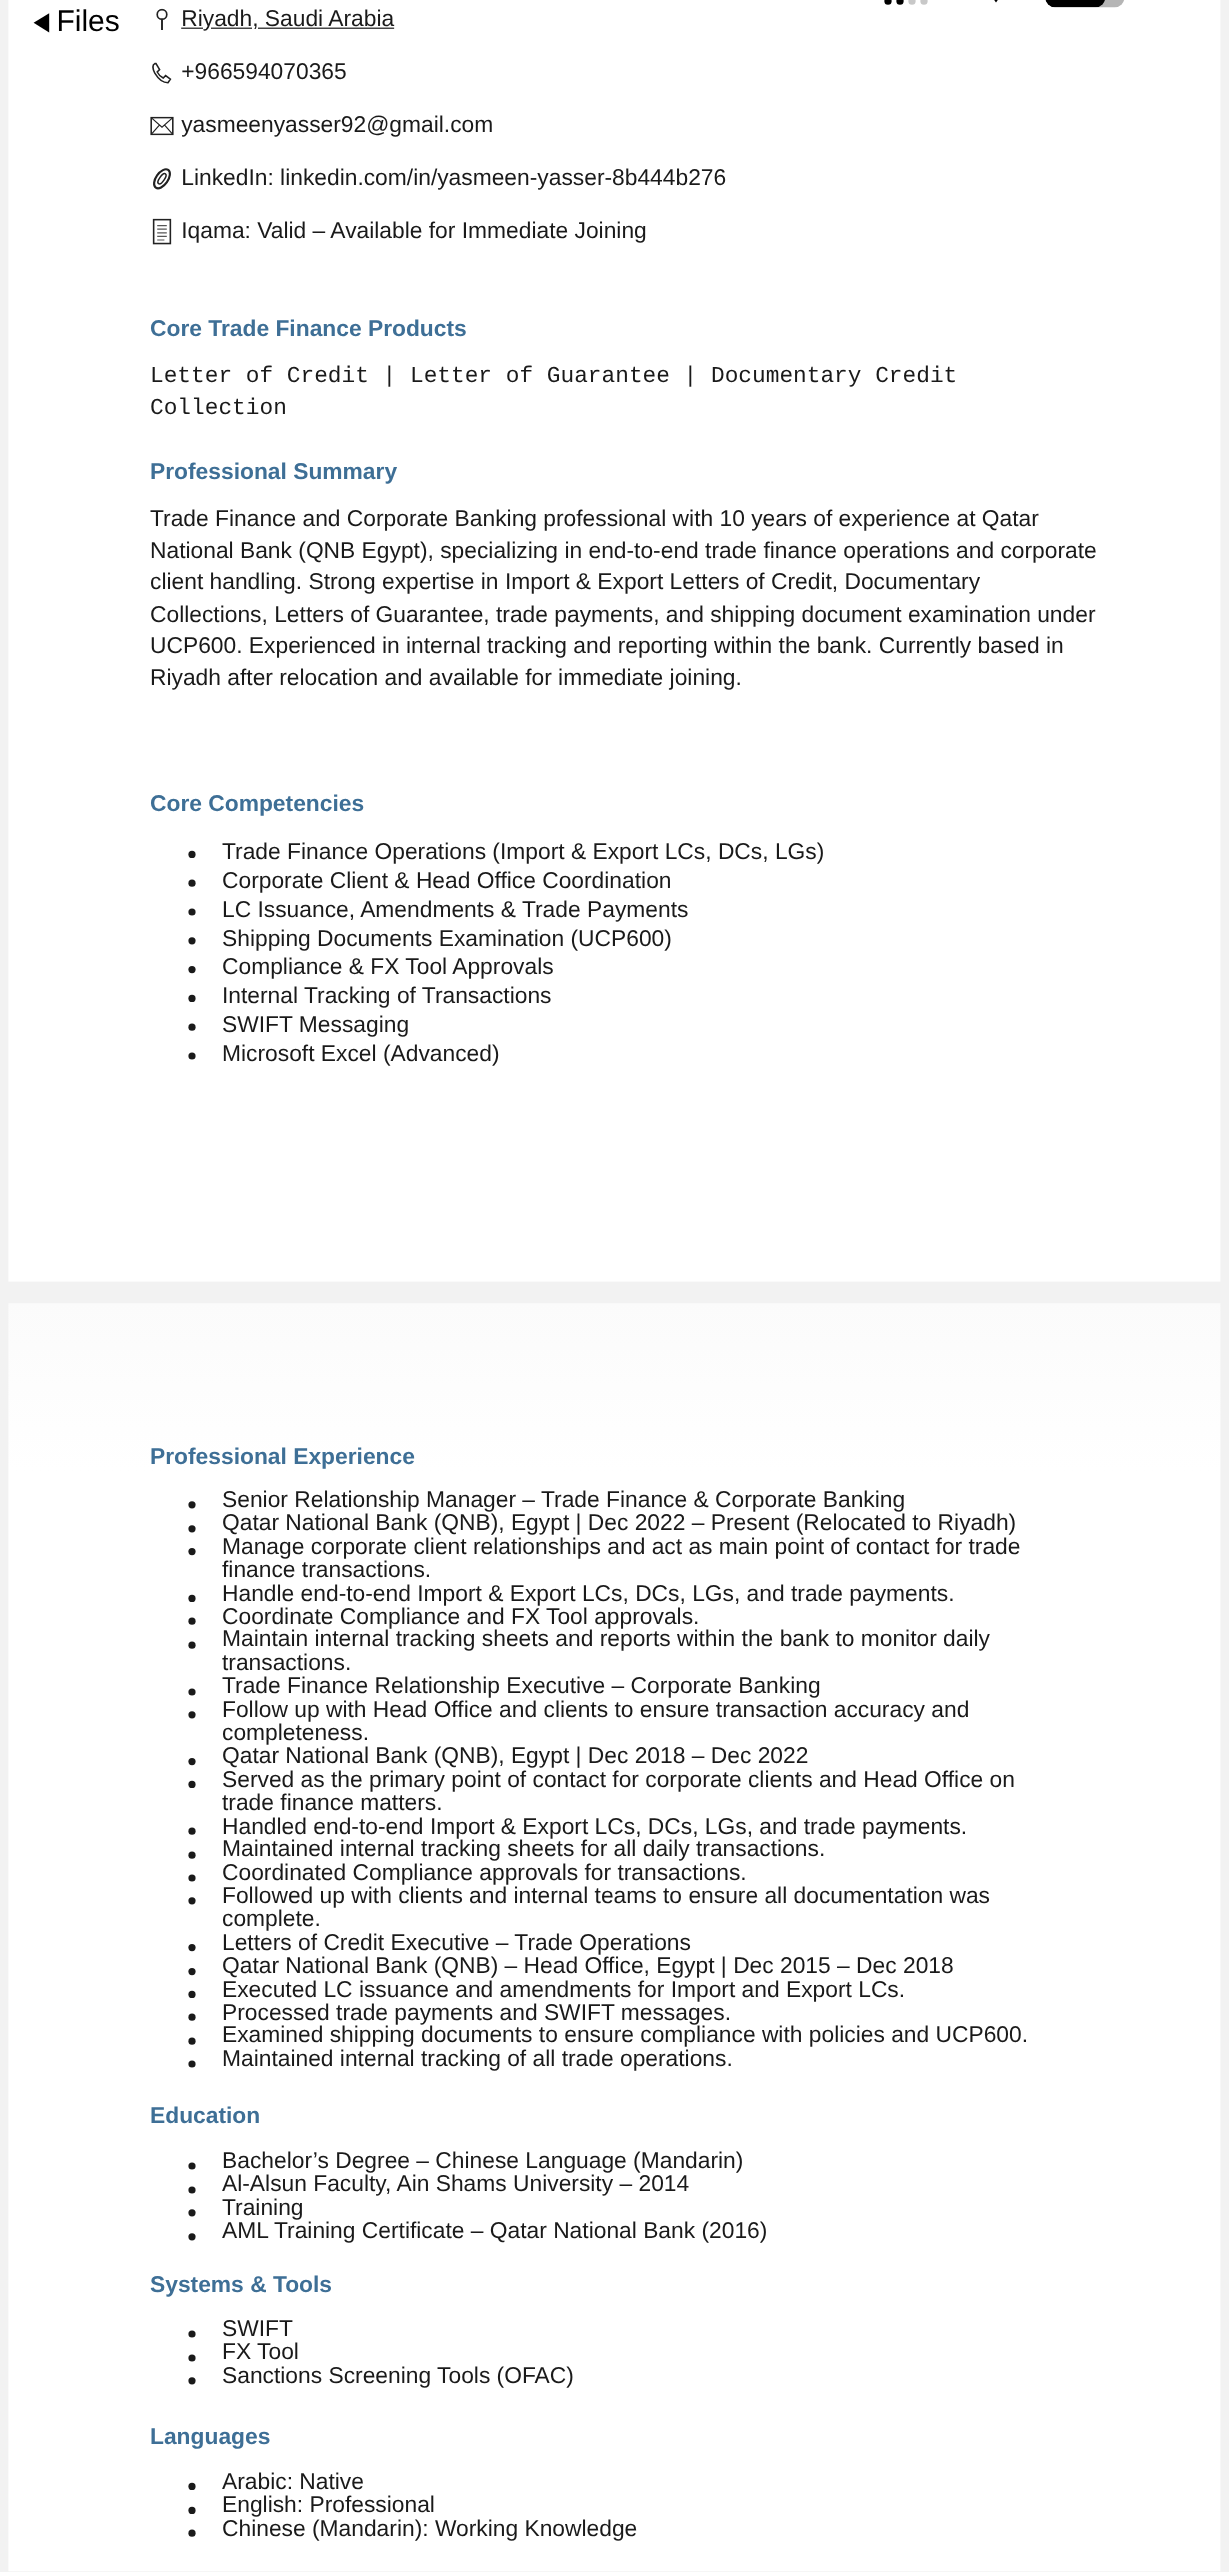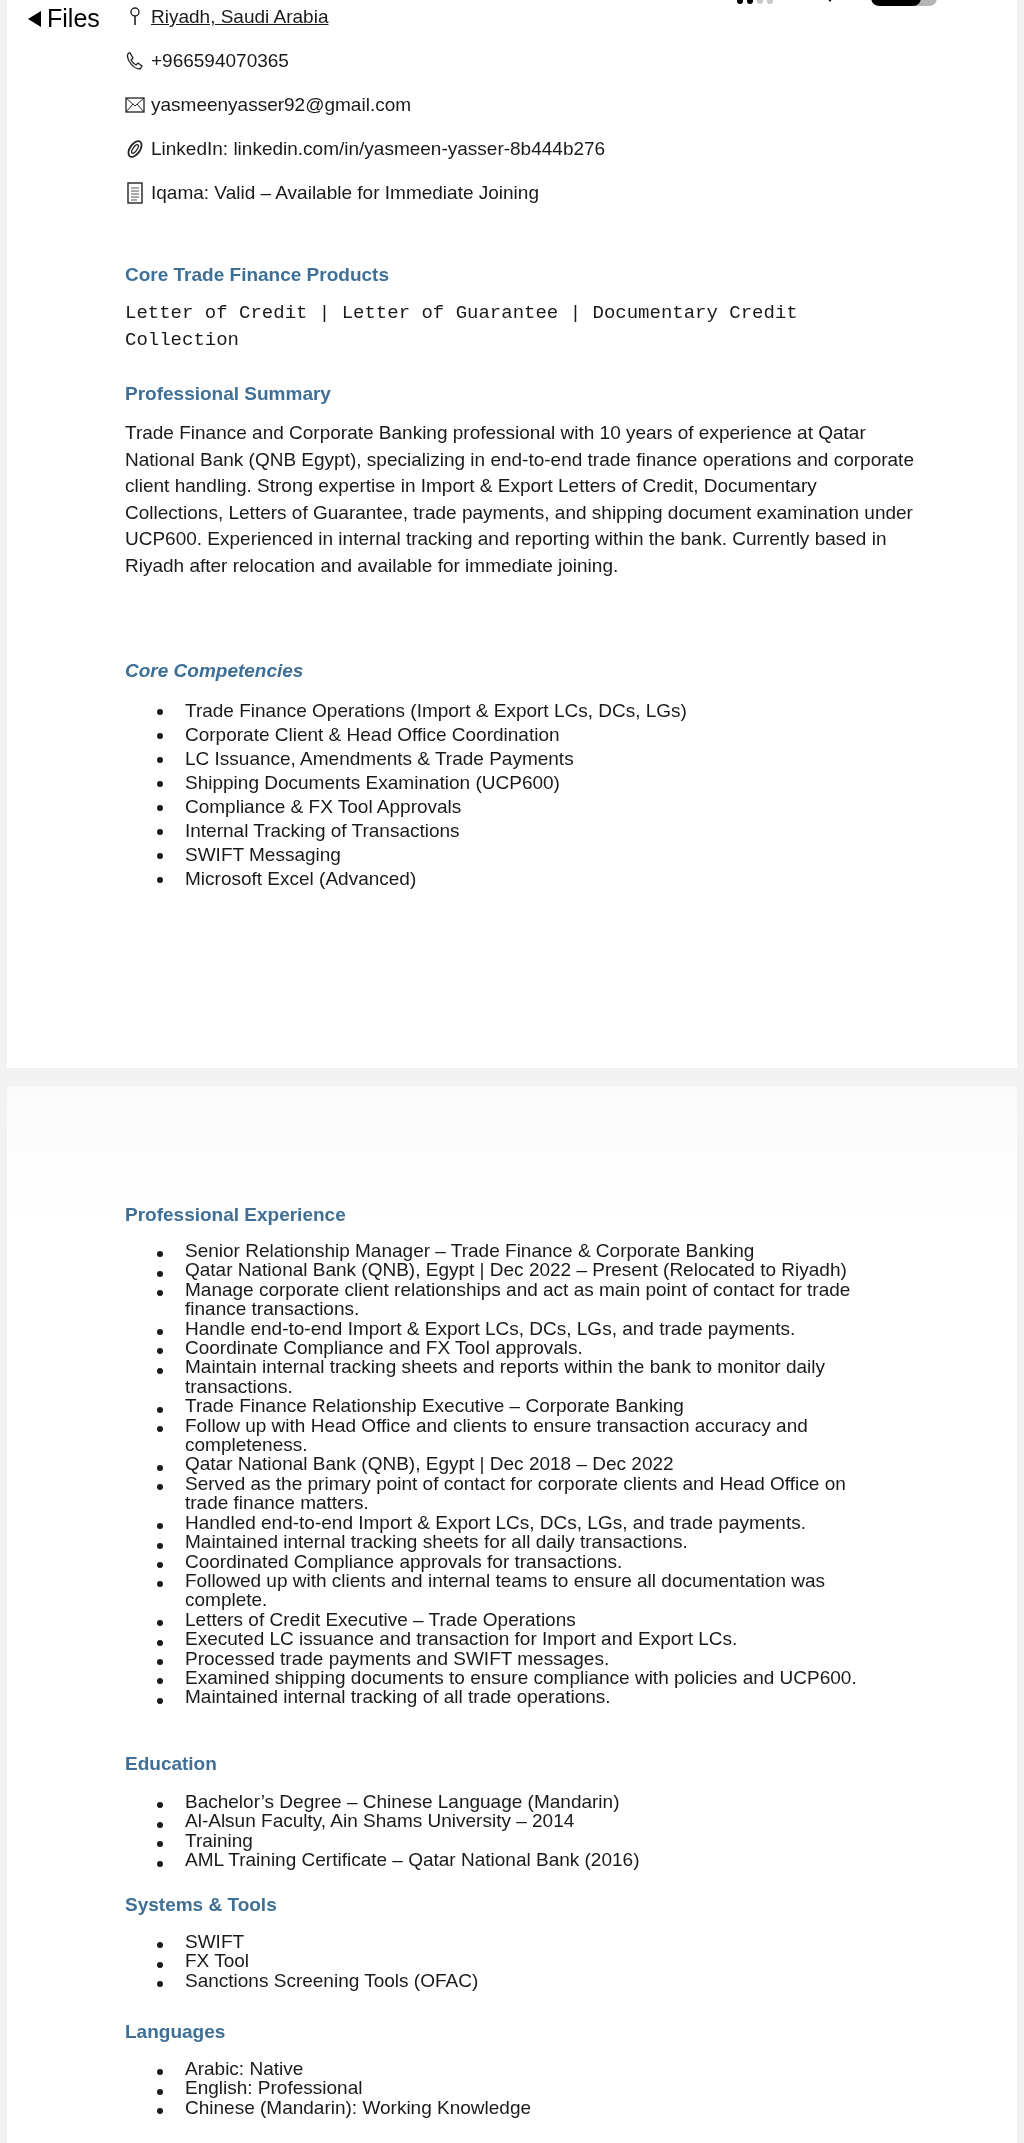--- a/index.html
+++ b/index.html
@@ -135,21 +135,21 @@
   </span>
   <span>Iqama: Valid – Available for Immediate Joining</span>
 </div>
 
 <div class="heading" style="top:264px;">Core Trade Finance Products</div>
 <div class="para" style="top:300px;font-family:Liberation Mono, monospace;">Letter of Credit | Letter of Guarantee | Documentary Credit Collection</div>
 
 <div class="heading" style="top:383px;">Professional Summary</div>
 <div class="para" style="top:420px; width:790px;">Trade Finance and Corporate Banking professional with 10 years of experience at Qatar National Bank (QNB Egypt), specializing in end-to-end trade finance operations and corporate client handling. Strong expertise in Import &amp; Export Letters of Credit, Documentary Collections, Letters of Guarantee, trade payments, and shipping document examination under UCP600. Experienced in internal tracking and reporting within the bank. Currently based in Riyadh after relocation and available for immediate joining.</div>
 
-<div class="heading" style="top:660px;font-style:italic;">Core Competencies</div>
+<div class="heading" style="top:660px;">Core Competencies</div>
 <ul class="blist comp" style="top:699px;">
   <li>Trade Finance Operations (Import &amp; Export LCs, DCs, LGs)</li>
   <li>Corporate Client &amp; Head Office Coordination</li>
   <li>LC Issuance, Amendments &amp; Trade Payments</li>
   <li>Shipping Documents Examination (UCP600)</li>
   <li>Compliance &amp; FX Tool Approvals</li>
   <li>Internal Tracking of Transactions</li>
   <li>SWIFT Messaging</li>
   <li>Microsoft Excel (Advanced)</li>
 </ul>
@@ -164,21 +164,22 @@
   <li>Maintain internal tracking sheets and reports within the bank to monitor daily transactions.</li>
   <li>Trade Finance Relationship Executive – Corporate Banking</li>
   <li>Follow up with Head Office and clients to ensure transaction accuracy and completeness.</li>
   <li>Qatar National Bank (QNB), Egypt | Dec 2018 – Dec 2022</li>
   <li>Served as the primary point of contact for corporate clients and Head Office on trade finance matters.</li>
   <li>Handled end-to-end Import &amp; Export LCs, DCs, LGs, and trade payments.</li>
   <li>Maintained internal tracking sheets for all daily transactions.</li>
   <li>Coordinated Compliance approvals for transactions.</li>
   <li>Followed up with clients and internal teams to ensure all documentation was complete.</li>
   <li>Letters of Credit Executive – Trade Operations</li>
-  <li>Executed LC issuance and transaction for Import and Export LCs.</li>
+  <li>Qatar National Bank (QNB) – Head Office, Egypt | Dec 2015 – Dec 2018</li>
+  <li>Executed LC issuance and amendments for Import and Export LCs.</li>
   <li>Processed trade payments and SWIFT messages.</li>
   <li>Examined shipping documents to ensure compliance with policies and UCP600.</li>
   <li>Maintained internal tracking of all trade operations.</li>
 </ul>
 
 <div class="heading" style="top:1753px;">Education</div>
 <ul class="blist tight" style="top:1792px;">
   <li>Bachelor’s Degree – Chinese Language (Mandarin)</li>
   <li>Al-Alsun Faculty, Ain Shams University – 2014</li>
   <li>Training</li>

